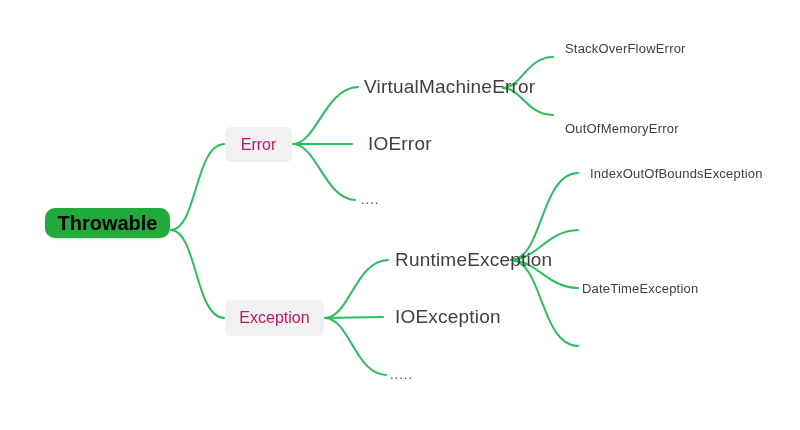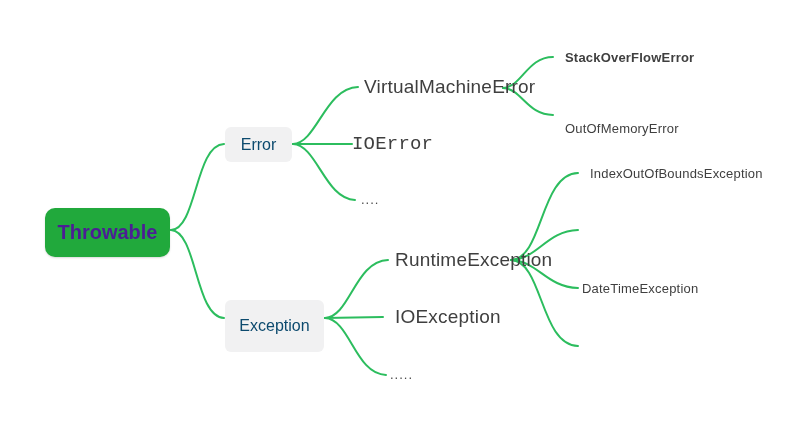--- a/index.html
+++ b/index.html
@@ -9,29 +9,29 @@
   }
   .canvas{position:relative;width:800px;height:430px;}
   .edges{position:absolute;left:0;top:0;width:800px;height:430px;}
   .edges path{fill:none;stroke:var(--line);stroke-width:2;stroke-linecap:round;}
 
   .node{
     position:absolute;display:flex;align-items:center;justify-content:center;
     box-sizing:border-box;white-space:nowrap;
   }
   .root-node{
-    left:45px;top:208px;width:125px;height:49px;border-radius:10px;
-    background:var(--green);color:#4c1d95;font-size:20px;font-weight:bold;
+    left:45px;top:208px;width:125px;height:30px;border-radius:10px;
+    background:var(--green);color:#000000;font-size:20px;font-weight:bold;
     box-shadow:0 1px 2px rgba(0,0,0,0.15);
   }
   .box-node{
-    background:var(--gray);color:#0c4a6e;font-size:16px;border-radius:6px;
+    background:var(--gray);color:#be185d;font-size:16px;border-radius:6px;
   }
   .node-error{left:225px;top:127px;width:67px;height:35px;}
-  .node-exception{left:225px;top:300px;width:99px;height:52px;}
+  .node-exception{left:225px;top:300px;width:99px;height:36px;}
 
   .leaf{
     position:absolute;transform:translateY(-50%);color:#3f3f3f;
     font-size:19px;letter-spacing:0.2px;
   }
   .leaf.small{font-size:13px;}
   .leaf.dots{font-size:13px;color:#4a4a4a;letter-spacing:1px;}
 </style>
 </head>
 <body>
@@ -56,25 +56,25 @@
   </svg>
 
   <div class="node root-node">Throwable</div>
 
   <div class="node box-node node-error">Error</div>
 
   <div class="node box-node node-exception">Exception</div>
 
   <div class="leaf" style="left:364px;top:87px;">VirtualMachineError</div>
 
-  <div class="leaf" style="left:352px;top:144px;font-family:Liberation Mono, monospace;">IOError</div>
+  <div class="leaf" style="left:368px;top:144px;">IOError</div>
 
   <div class="leaf dots" style="left:361px;top:199px;">....</div>
 
-  <div class="leaf small" style="left:565px;top:57px;font-weight:bold;">StackOverFlowError</div>
+  <div class="leaf small" style="left:565px;top:48px;">StackOverFlowError</div>
 
   <div class="leaf small" style="left:565px;top:128px;">OutOfMemoryError</div>
 
   <div class="leaf" style="left:395px;top:260px;">RuntimeException</div>
 
   <div class="leaf" style="left:395px;top:317px;">IOException</div>
 
   <div class="leaf dots" style="left:390px;top:374px;">.....</div>
 
   <div class="leaf small" style="left:590px;top:173px;">IndexOutOfBoundsException</div>

